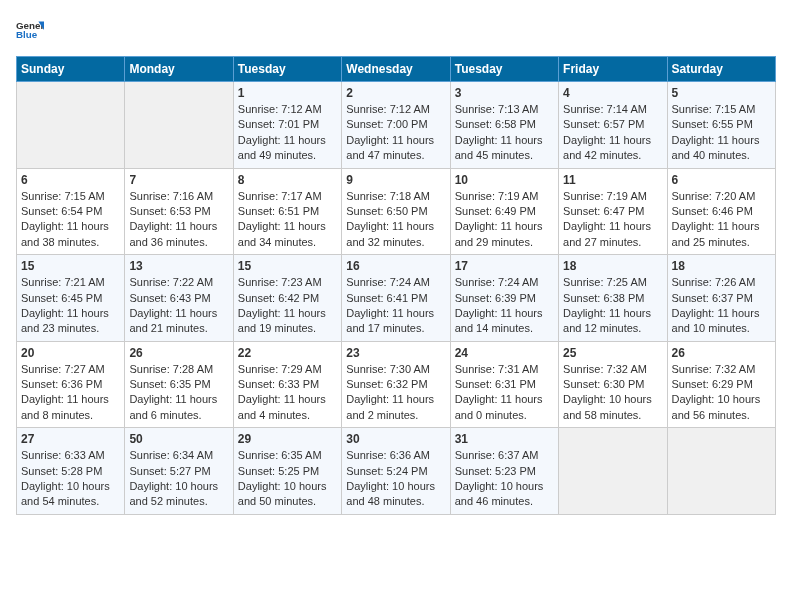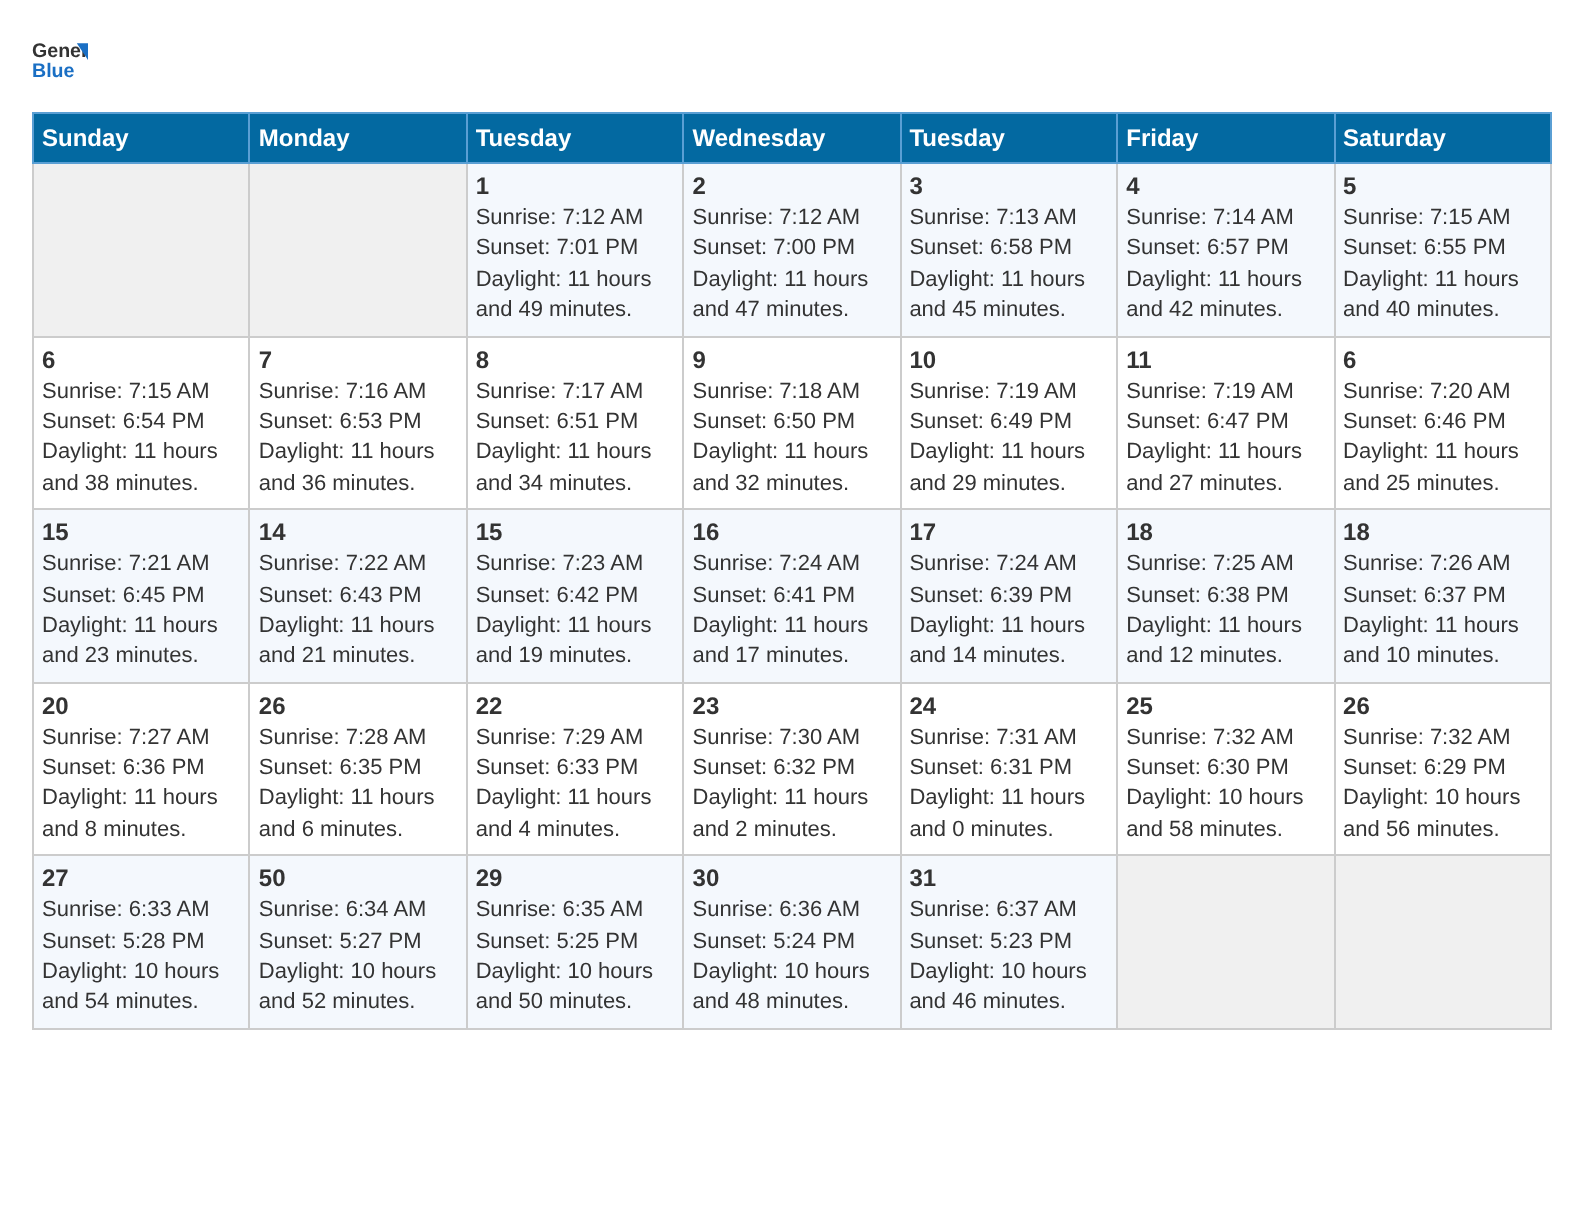--- a/index.html
+++ b/index.html
@@ -165,21 +165,21 @@
           <div class="day-num">6</div>
           <div class="day-info">Sunrise: 7:20 AM<br>Sunset: 6:46 PM<br>Daylight: 11 hours and 25 minutes.</div>
         </td>
       </tr>
       <tr>
         <td>
           <div class="day-num">15</div>
           <div class="day-info">Sunrise: 7:21 AM<br>Sunset: 6:45 PM<br>Daylight: 11 hours and 23 minutes.</div>
         </td>
         <td>
-          <div class="day-num">14</div>
+          <div class="day-num">13</div>
           <div class="day-info">Sunrise: 7:22 AM<br>Sunset: 6:43 PM<br>Daylight: 11 hours and 21 minutes.</div>
         </td>
         <td>
           <div class="day-num">15</div>
           <div class="day-info">Sunrise: 7:23 AM<br>Sunset: 6:42 PM<br>Daylight: 11 hours and 19 minutes.</div>
         </td>
         <td>
           <div class="day-num">16</div>
           <div class="day-info">Sunrise: 7:24 AM<br>Sunset: 6:41 PM<br>Daylight: 11 hours and 17 minutes.</div>
         </td>

